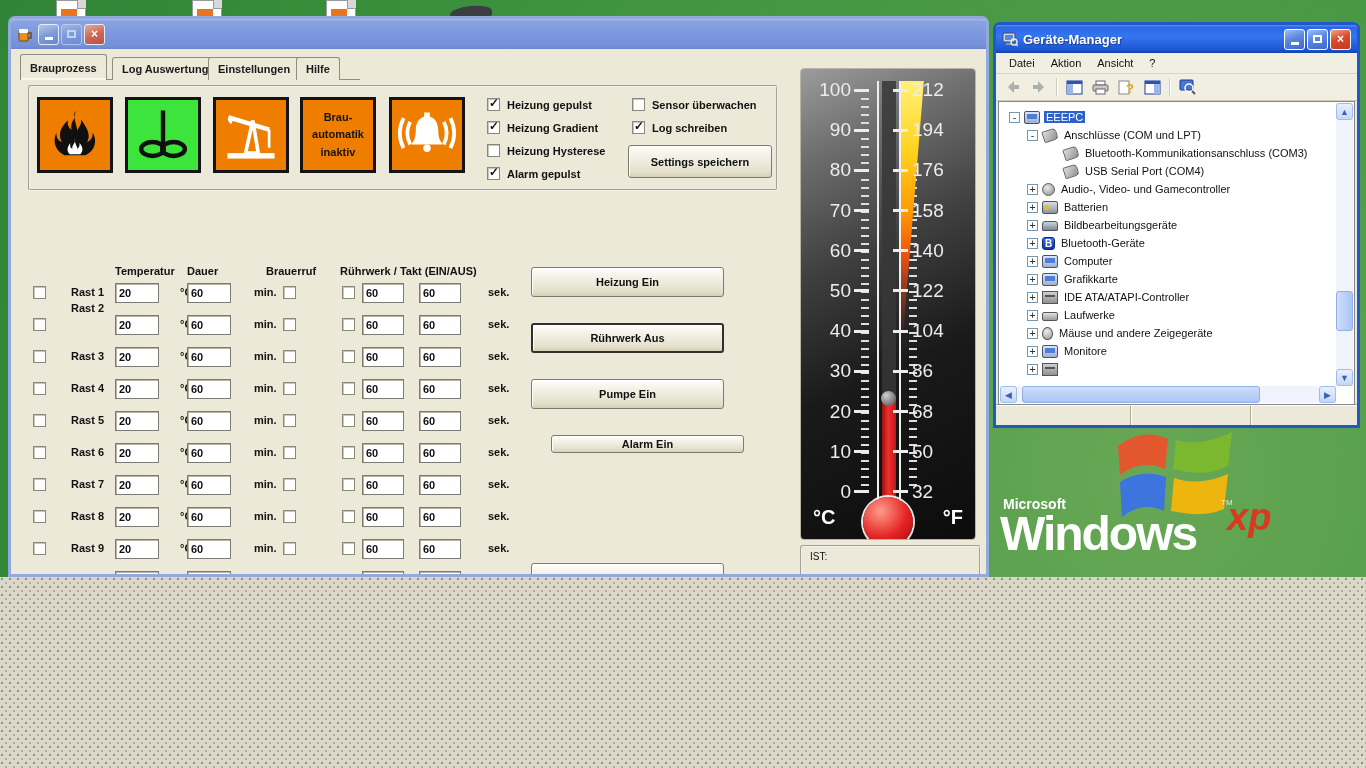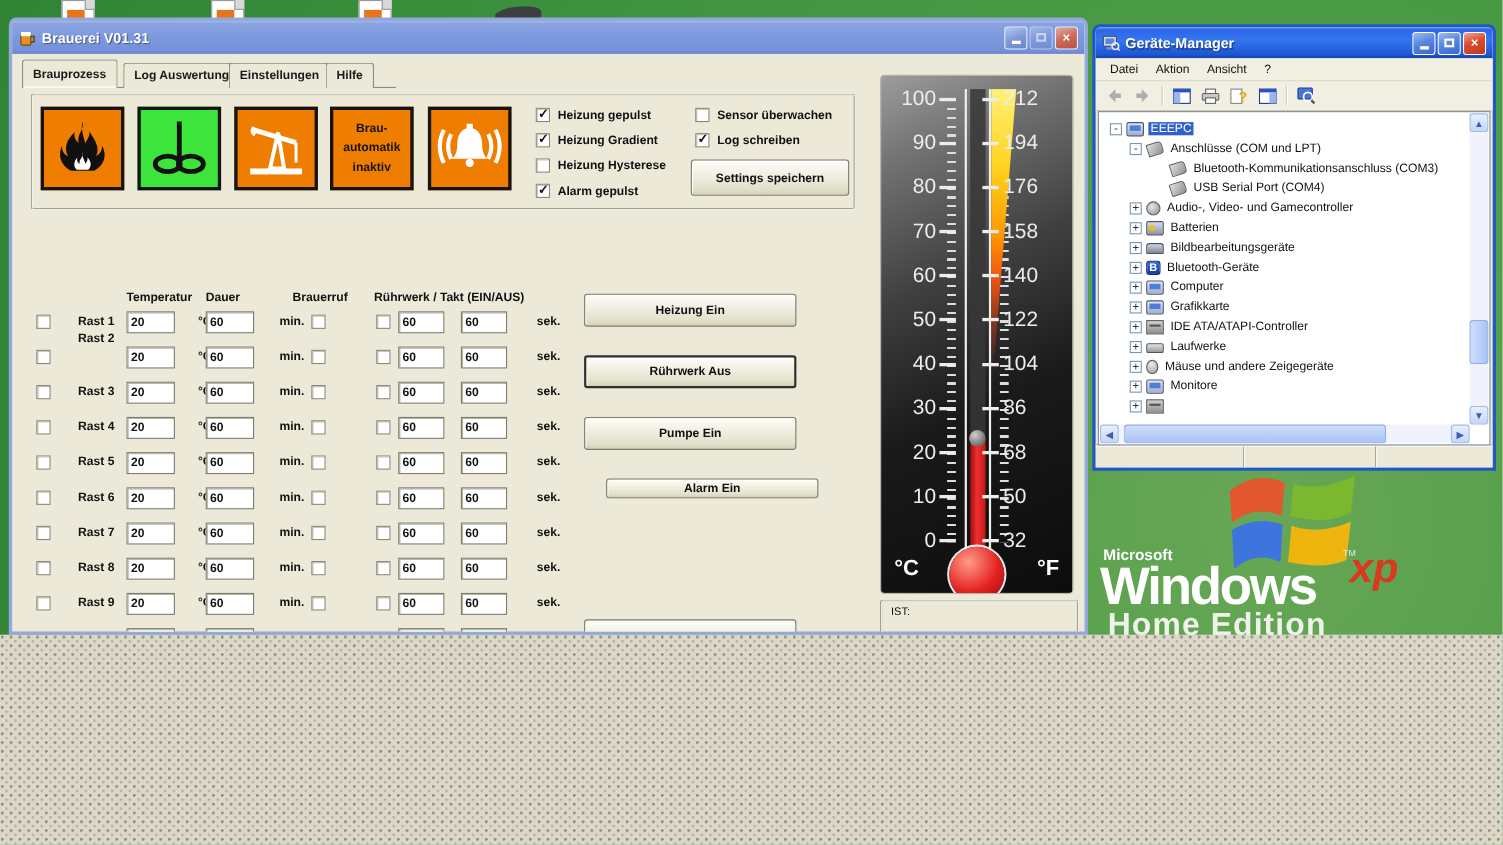--- a/index.html
+++ b/index.html
@@ -164,31 +164,29 @@
     <svg width="150" height="100" viewBox="0 0 130 100" style="position:absolute;left:105px;top:0">
       <path d="M8 22 C28 7 45 9 58 15 L55 45 C40 38 24 40 10 51 Z" fill="#e2572e"></path>
       <path d="M66 16 C84 21 101 18 122 8 L118 42 C100 51 84 50 63 45 Z" fill="#7cb82f"></path>
       <path d="M10 58 C26 48 42 48 56 53 L54 87 C40 80 26 82 12 93 Z" fill="#3d74dd"></path>
       <path d="M64 54 C82 60 100 58 118 50 L114 85 C98 92 82 91 61 87 Z" fill="#efb50f"></path>
     </svg>
     <div class="ms">Microsoft</div>
     <div class="wn">Windows</div>
     <div class="tm">TM</div>
     <div class="xp">xp</div>
-    <div class="ed">Home Edition</div>
   </div>
 
   <div class="win win-brauerei">
     <div class="titlebar">
       <svg width="16" height="16" viewBox="0 0 16 16">
         <rect x="2" y="5" width="9" height="10" rx="1" fill="#e89020" stroke="#7a4a08"></rect>
         <rect x="2" y="3" width="9" height="4" rx="1" fill="#fff"></rect>
         <path d="M11 7 h3 v5 h-3" fill="none" stroke="#7a4a08" stroke-width="1.5"></path>
       </svg>
-      <span class="ttext">Brauerei V01.31</span>
       <span class="caption-btns">
         <span class="cbtn btn-blue">
             <span class="minbar"></span>
           </span>
         <span class="cbtn btn-blue maxdim">
             <span class="maxbox"></span>
           </span>
         <span class="cbtn btn-red">×</span>
       </span>
     </div>

